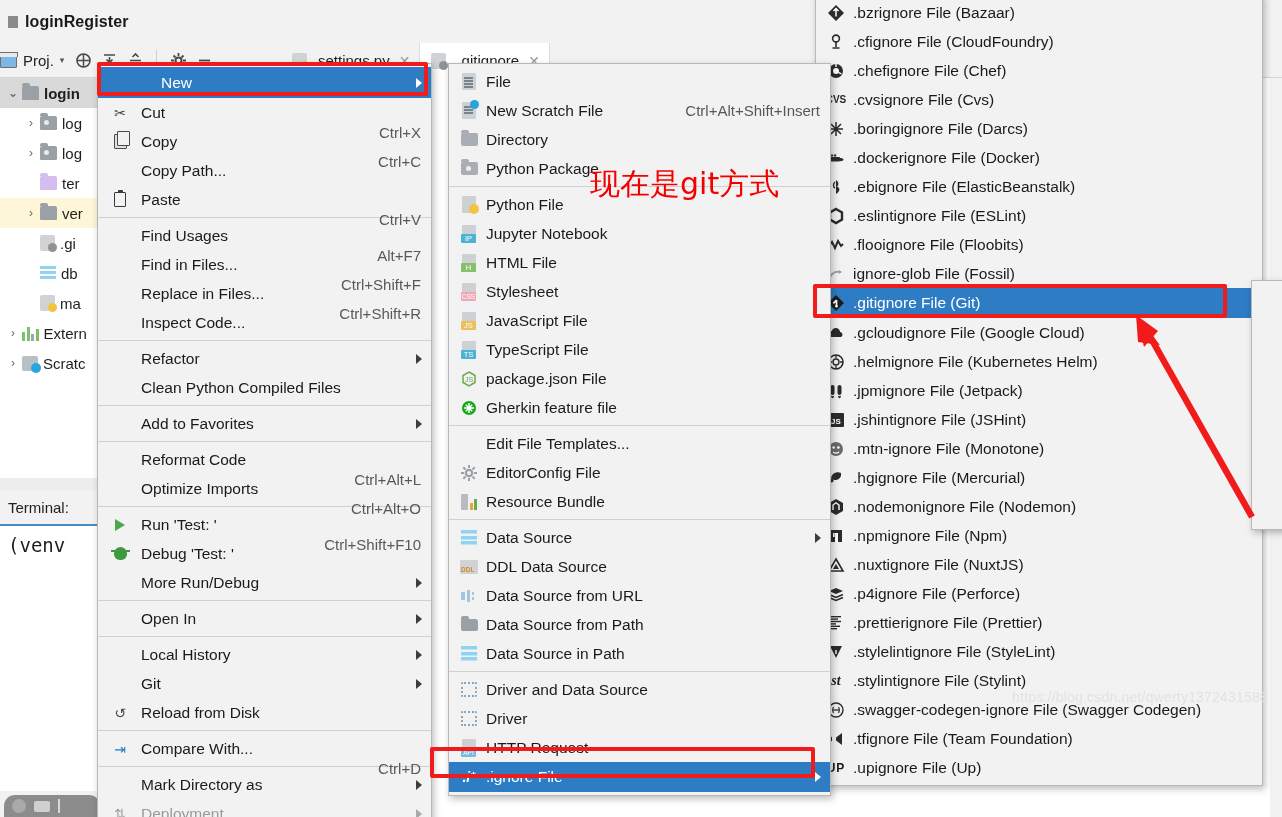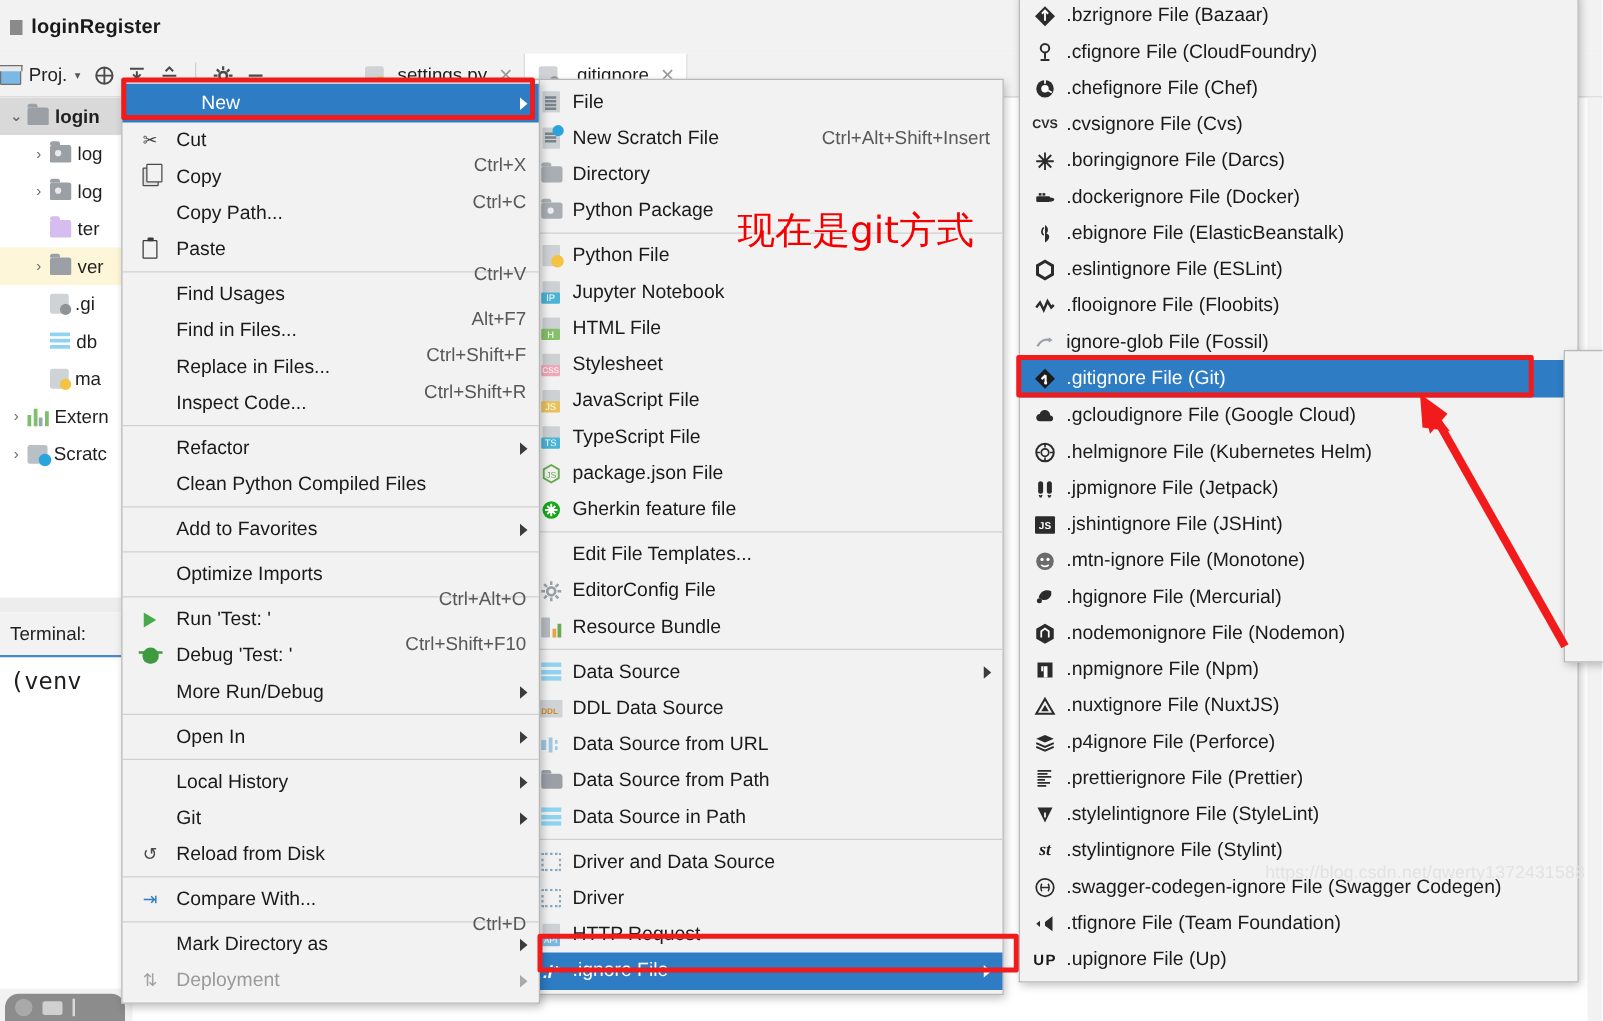--- a/index.html
+++ b/index.html
@@ -119,21 +119,21 @@
   .mi.disabled .arrow { border-left-color: #a9a9a9; }
   .msep { height: 1px; background: #d0d0d0; margin: 3px 0; }
 
   
   #menu1 { left: 97px; top: 63px; width: 335px; }
   #menu1 .mi { padding-left: 10px; }
   #menu1 .mi .lbl { padding-left: 4px; }
   #menu1 .acc { margin-left: auto; margin-top: 39px; }
 
   
-  #menu2 { left: 420px; top: 63px; width: 383px; }
+  #menu2 { left: 448px; top: 63px; width: 383px; }
   #menu2 .acc { margin-left: auto; }
 
   
   #menu3 { left: 815px; top: -6px; width: 448px; }
 
   
   #menu4 { left: 1251px; top: 280px; width: 40px; height: 250px; }
 
   
   .g-file { width:14px;height:17px;background:#cdd1d4;border-radius:1px;position:relative;}
@@ -804,20 +804,25 @@
       </div>
     <div class="msep"></div>
     <div class="mi">
         <span class="ic"></span>
         <span class="lbl">Add to Favorites</span>
         <span class="arrow"></span>
       </div>
     <div class="msep"></div>
     <div class="mi">
         <span class="ic"></span>
+        <span class="lbl">Reformat Code</span>
+        <span class="acc" style="margin-left:auto">Ctrl+Alt+L</span>
+      </div>
+    <div class="mi">
+        <span class="ic"></span>
         <span class="lbl">Optimize Imports</span>
         <span class="acc" style="margin-left:auto">Ctrl+Alt+O</span>
       </div>
     <div class="msep"></div>
     <div class="mi">
         <span class="ic">
           <span class="g-play"></span>
         </span>
         <span class="lbl">Run 'Test: '</span>
         <span class="acc" style="margin-left:auto">Ctrl+Shift+F10</span>

